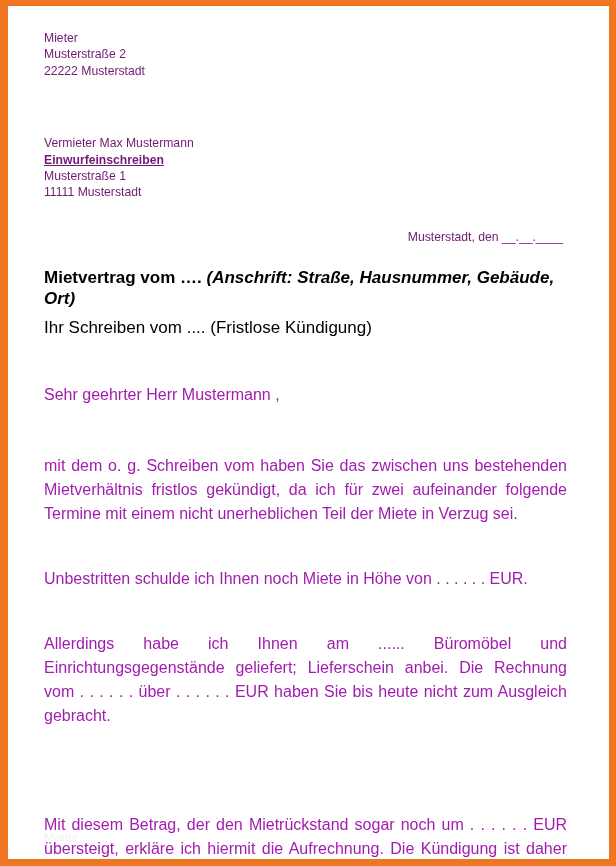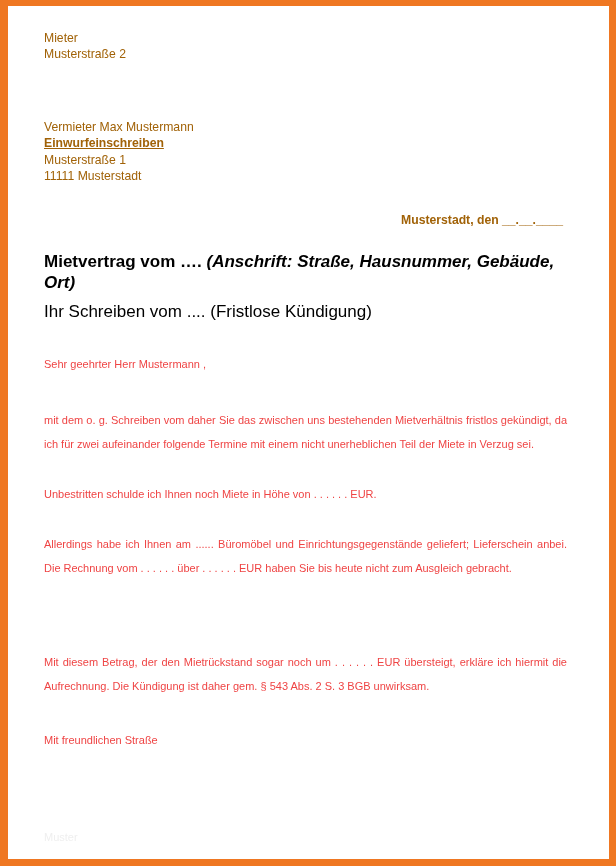--- a/index.html
+++ b/index.html
@@ -26,21 +26,21 @@
     width: 100%;
     height: 100%;
     background: #ffffff;
     box-sizing: border-box;
     padding: 22px 42px 10px 36px;
     overflow: hidden;
   }
   .blk {
     font-size: 12.2px;
     line-height: 16.4px;
-    color: #a16207;
+    color: #701a75;
   }
   .line {
     white-space: pre;
   }
   .sender {
     margin-top: 2px;
   }
   .gap-a { height: 56px; }
   .gap-b { height: 28px; }
   .gap-c { height: 22px; }
@@ -52,30 +52,30 @@
   .gap-i { height: 34px; }
   .underline-bold {
     font-weight: bold;
     text-decoration: underline;
   }
   .bold { font-weight: bold; }
   .bold-ital { font-weight: bold; font-style: italic; }
   .right {
     text-align: right;
     padding-right: 4px;
-    font-weight: bold;
   }
   .just {
     text-align: justify;
     text-justify: inter-word;
   }
   .para {
-    font-size: 11px;
+    font-size: 16px;
     line-height: 24px;
-    color: #ef4444;
+    color: #a21caf;
+    margin-top: 15px;
   }
   .subject-line {
     font-size: 17px;
     line-height: 21px;
   }
   .faint {
     color: #efefef;
     font-size: 11px;
     position: absolute;
     left: 36px;
@@ -84,20 +84,21 @@
 </style>
 </head>
 <body>
 
 <div id="page">
   <div id="sheet">
 
     <div class="blk sender">
       <div class="line">Mieter</div>
       <div class="line">Musterstraße 2</div>
+      <div class="line">22222 Musterstadt</div>
     </div>
 
     <div class="gap-a"></div>
 
     <div class="blk">
       <div class="line">Vermieter Max Mustermann</div>
       <div class="line underline-bold">Einwurfeinschreiben</div>
       <div class="line">Musterstraße 1</div>
       <div class="line">11111 Musterstadt</div>
     </div>
@@ -113,21 +114,21 @@
       <span class="bold-ital">(Anschrift: Straße, Hausnummer, Gebäude, Ort)</span>
     </div>
     <div class="subject-line" style="margin-top:8px">Ihr Schreiben vom .... (Fristlose Kündigung)</div>
 
     <div class="gap-d"></div>
 
     <div class="para">Sehr geehrter Herr Mustermann ,</div>
 
     <div class="gap-e"></div>
 
-    <div class="para just">mit dem o. g. Schreiben vom  daher Sie das zwischen uns bestehenden Mietverhältnis fristlos gekündigt, da ich für zwei aufeinander folgende Termine mit einem nicht unerheblichen Teil der Miete in Verzug sei.</div>
+    <div class="para just">mit dem o. g. Schreiben vom  haben Sie das zwischen uns bestehenden Mietverhältnis fristlos gekündigt, da ich für zwei aufeinander folgende Termine mit einem nicht unerheblichen Teil der Miete in Verzug sei.</div>
 
     <div class="gap-f"></div>
 
     <div class="para">Unbestritten schulde ich Ihnen noch Miete in Höhe von . . . . . . EUR.</div>
 
     <div class="gap-f"></div>
 
     <div class="para just">Allerdings habe ich Ihnen am ...... Büromöbel und Einrichtungsgegenstände geliefert; Lieferschein anbei. Die Rechnung vom . . . . . . über . . . . . . EUR haben Sie bis heute nicht zum Ausgleich gebracht.</div>
 
     <div class="gap-g"></div>

